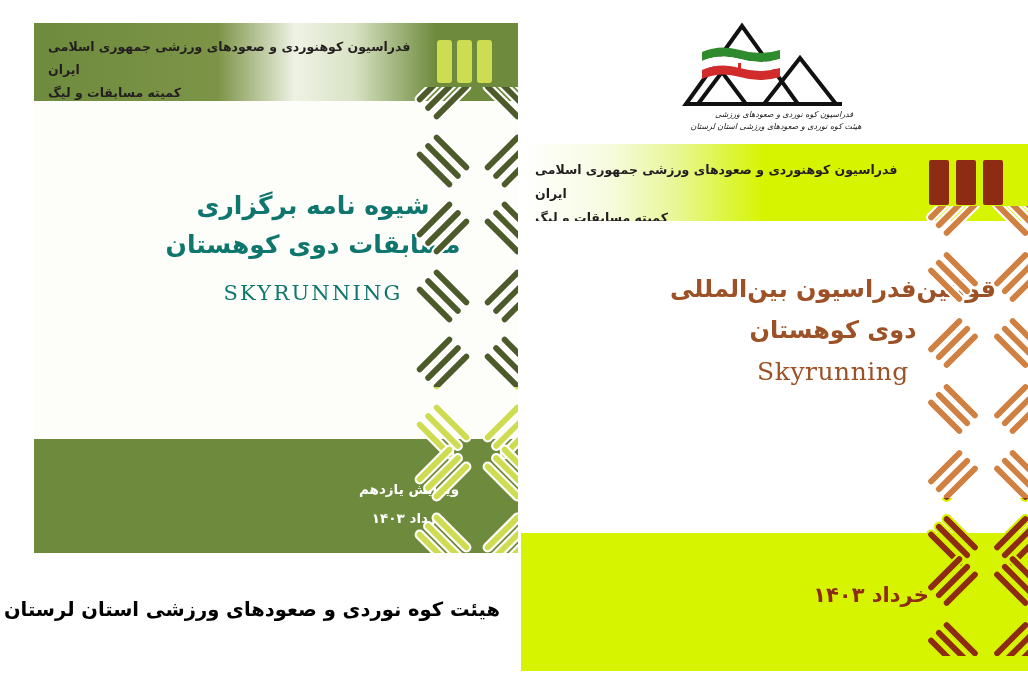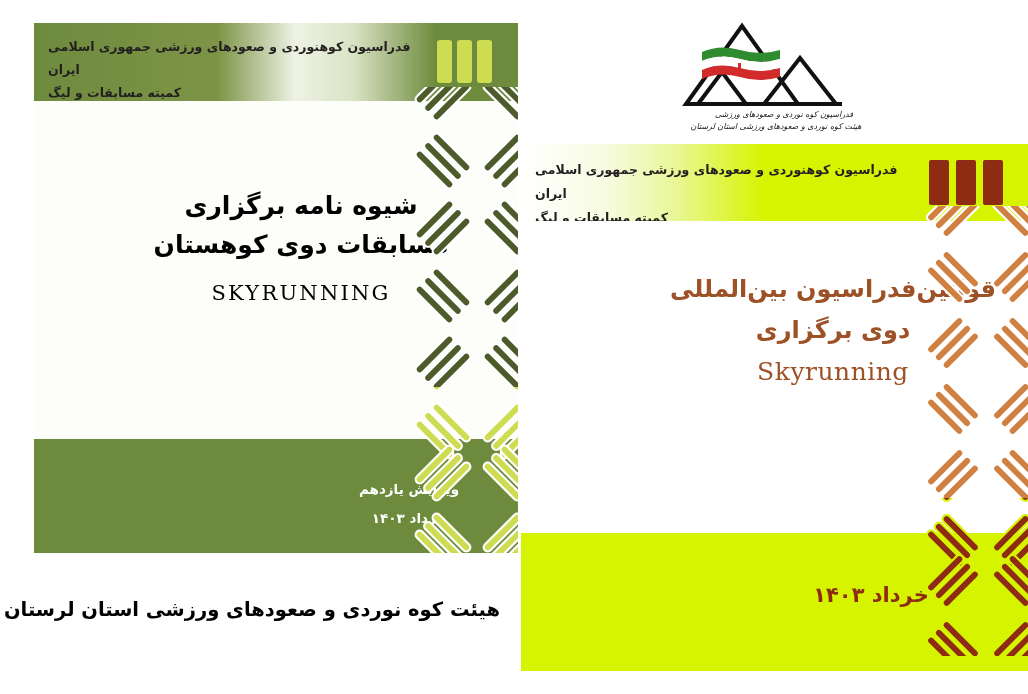--- a/index.html
+++ b/index.html
@@ -32,22 +32,22 @@
     text-align:left;line-height:1.85;
   }
   #doc-left .hdr-text{color:#231f20;font-size:12.5px;font-weight:bold;}
   .hdr-line2{display:block;}
 
   
   #doc-left .body{position:relative;height:338px;background:#fdfdfa;}
   #doc-left .footer{position:relative;height:114px;background:#6e8b3d;}
 
   .title-block{
-    position:absolute;right:52px;top:86px;width:330px;
-    text-align:center;color:#000000;
+    position:absolute;right:40px;top:86px;width:330px;
+    text-align:center;color:#0f766e;
   }
   .t-fa{font-size:25px;font-weight:bold;line-height:1.55;letter-spacing:.5px;}
   .t-en{
     font-family:"DejaVu Serif","Liberation Serif",serif;
     font-size:21px;font-weight:normal;letter-spacing:2.2px;
     margin-top:16px;direction:ltr;
   }
 
   .edition{
     position:absolute;right:34px;top:36px;
@@ -247,21 +247,21 @@
       </div>
       <div class="hdr-text">
         <span>فدراسیون کوهنوردی و صعودهای ورزشی جمهوری اسلامی ایران</span>
         <span class="hdr-line2">کمیته مسابقات و لیگ</span>
       </div>
     </div>
 
     <div class="body">
       <div class="title-block">
         <div class="t-fa">قوانین‌فدراسیون بین‌المللی</div>
-        <div class="t-fa">دوی برگزاری</div>
+        <div class="t-fa">دوی کوهستان</div>
         <div class="t-en">Skyrunning</div>
       </div>
     </div>
 
     <div class="footer">
       <div class="edition">
         <div>خرداد ۱۴۰۳</div>
       </div>
     </div>
 

